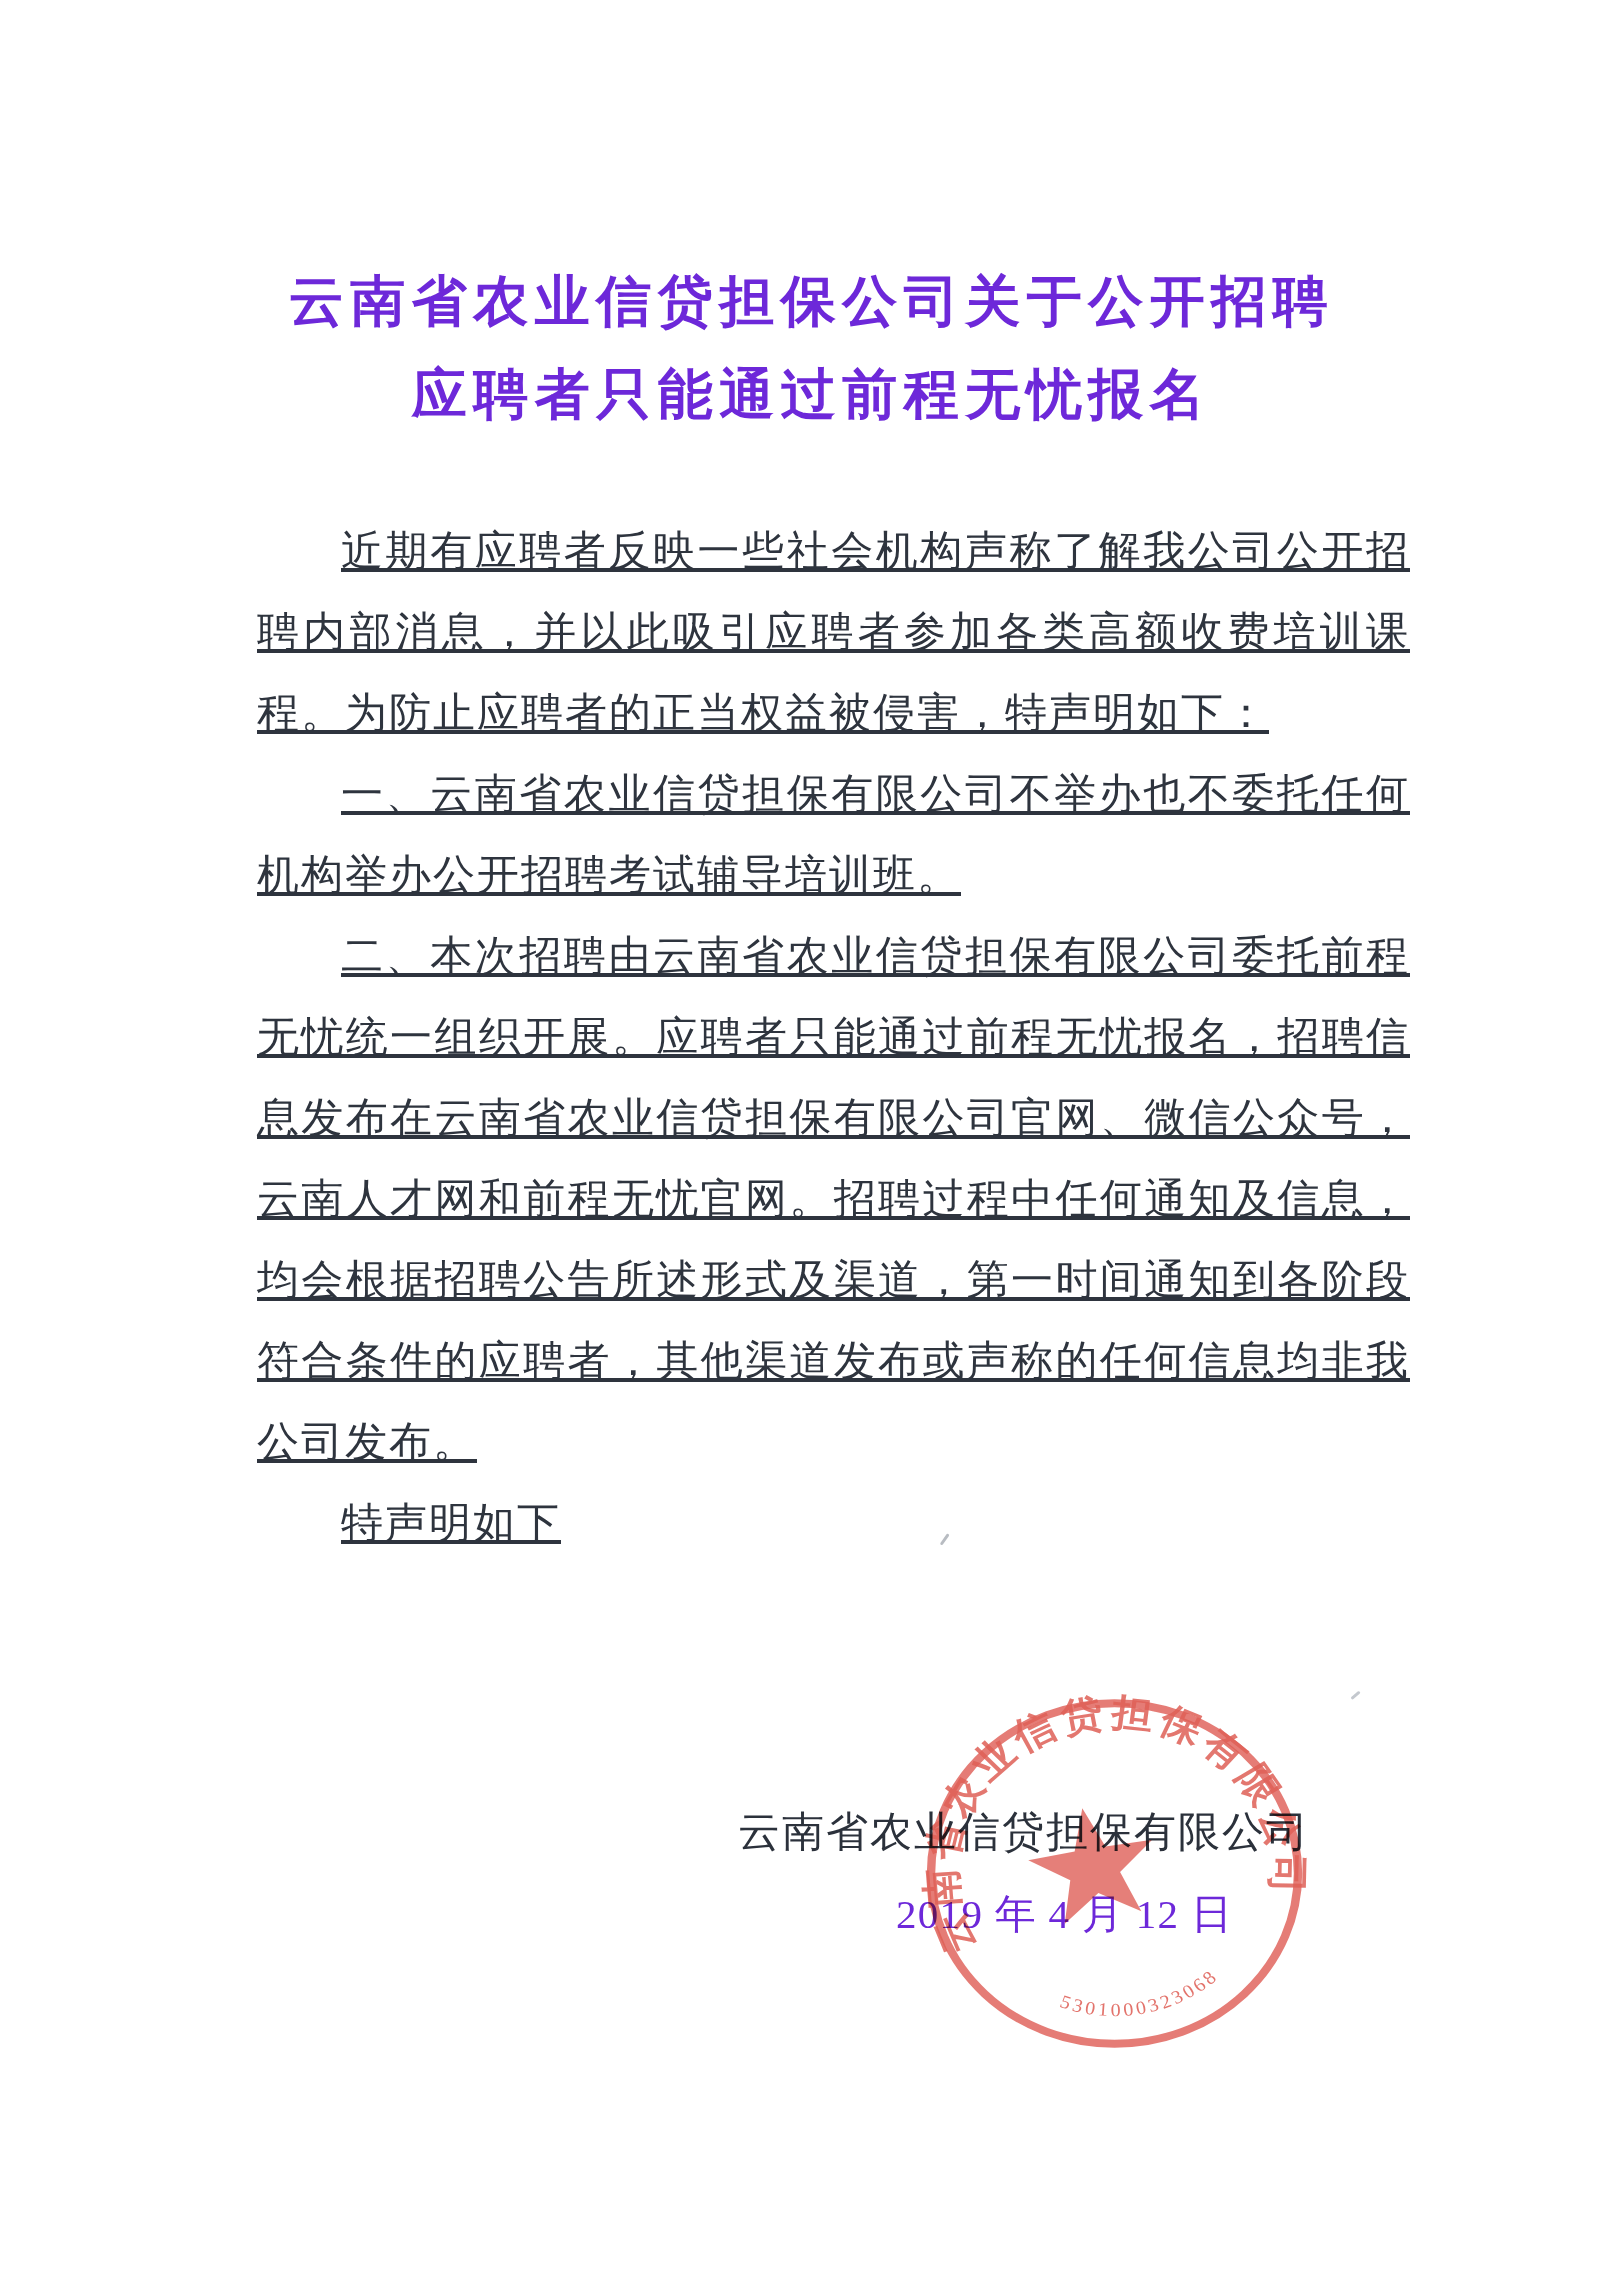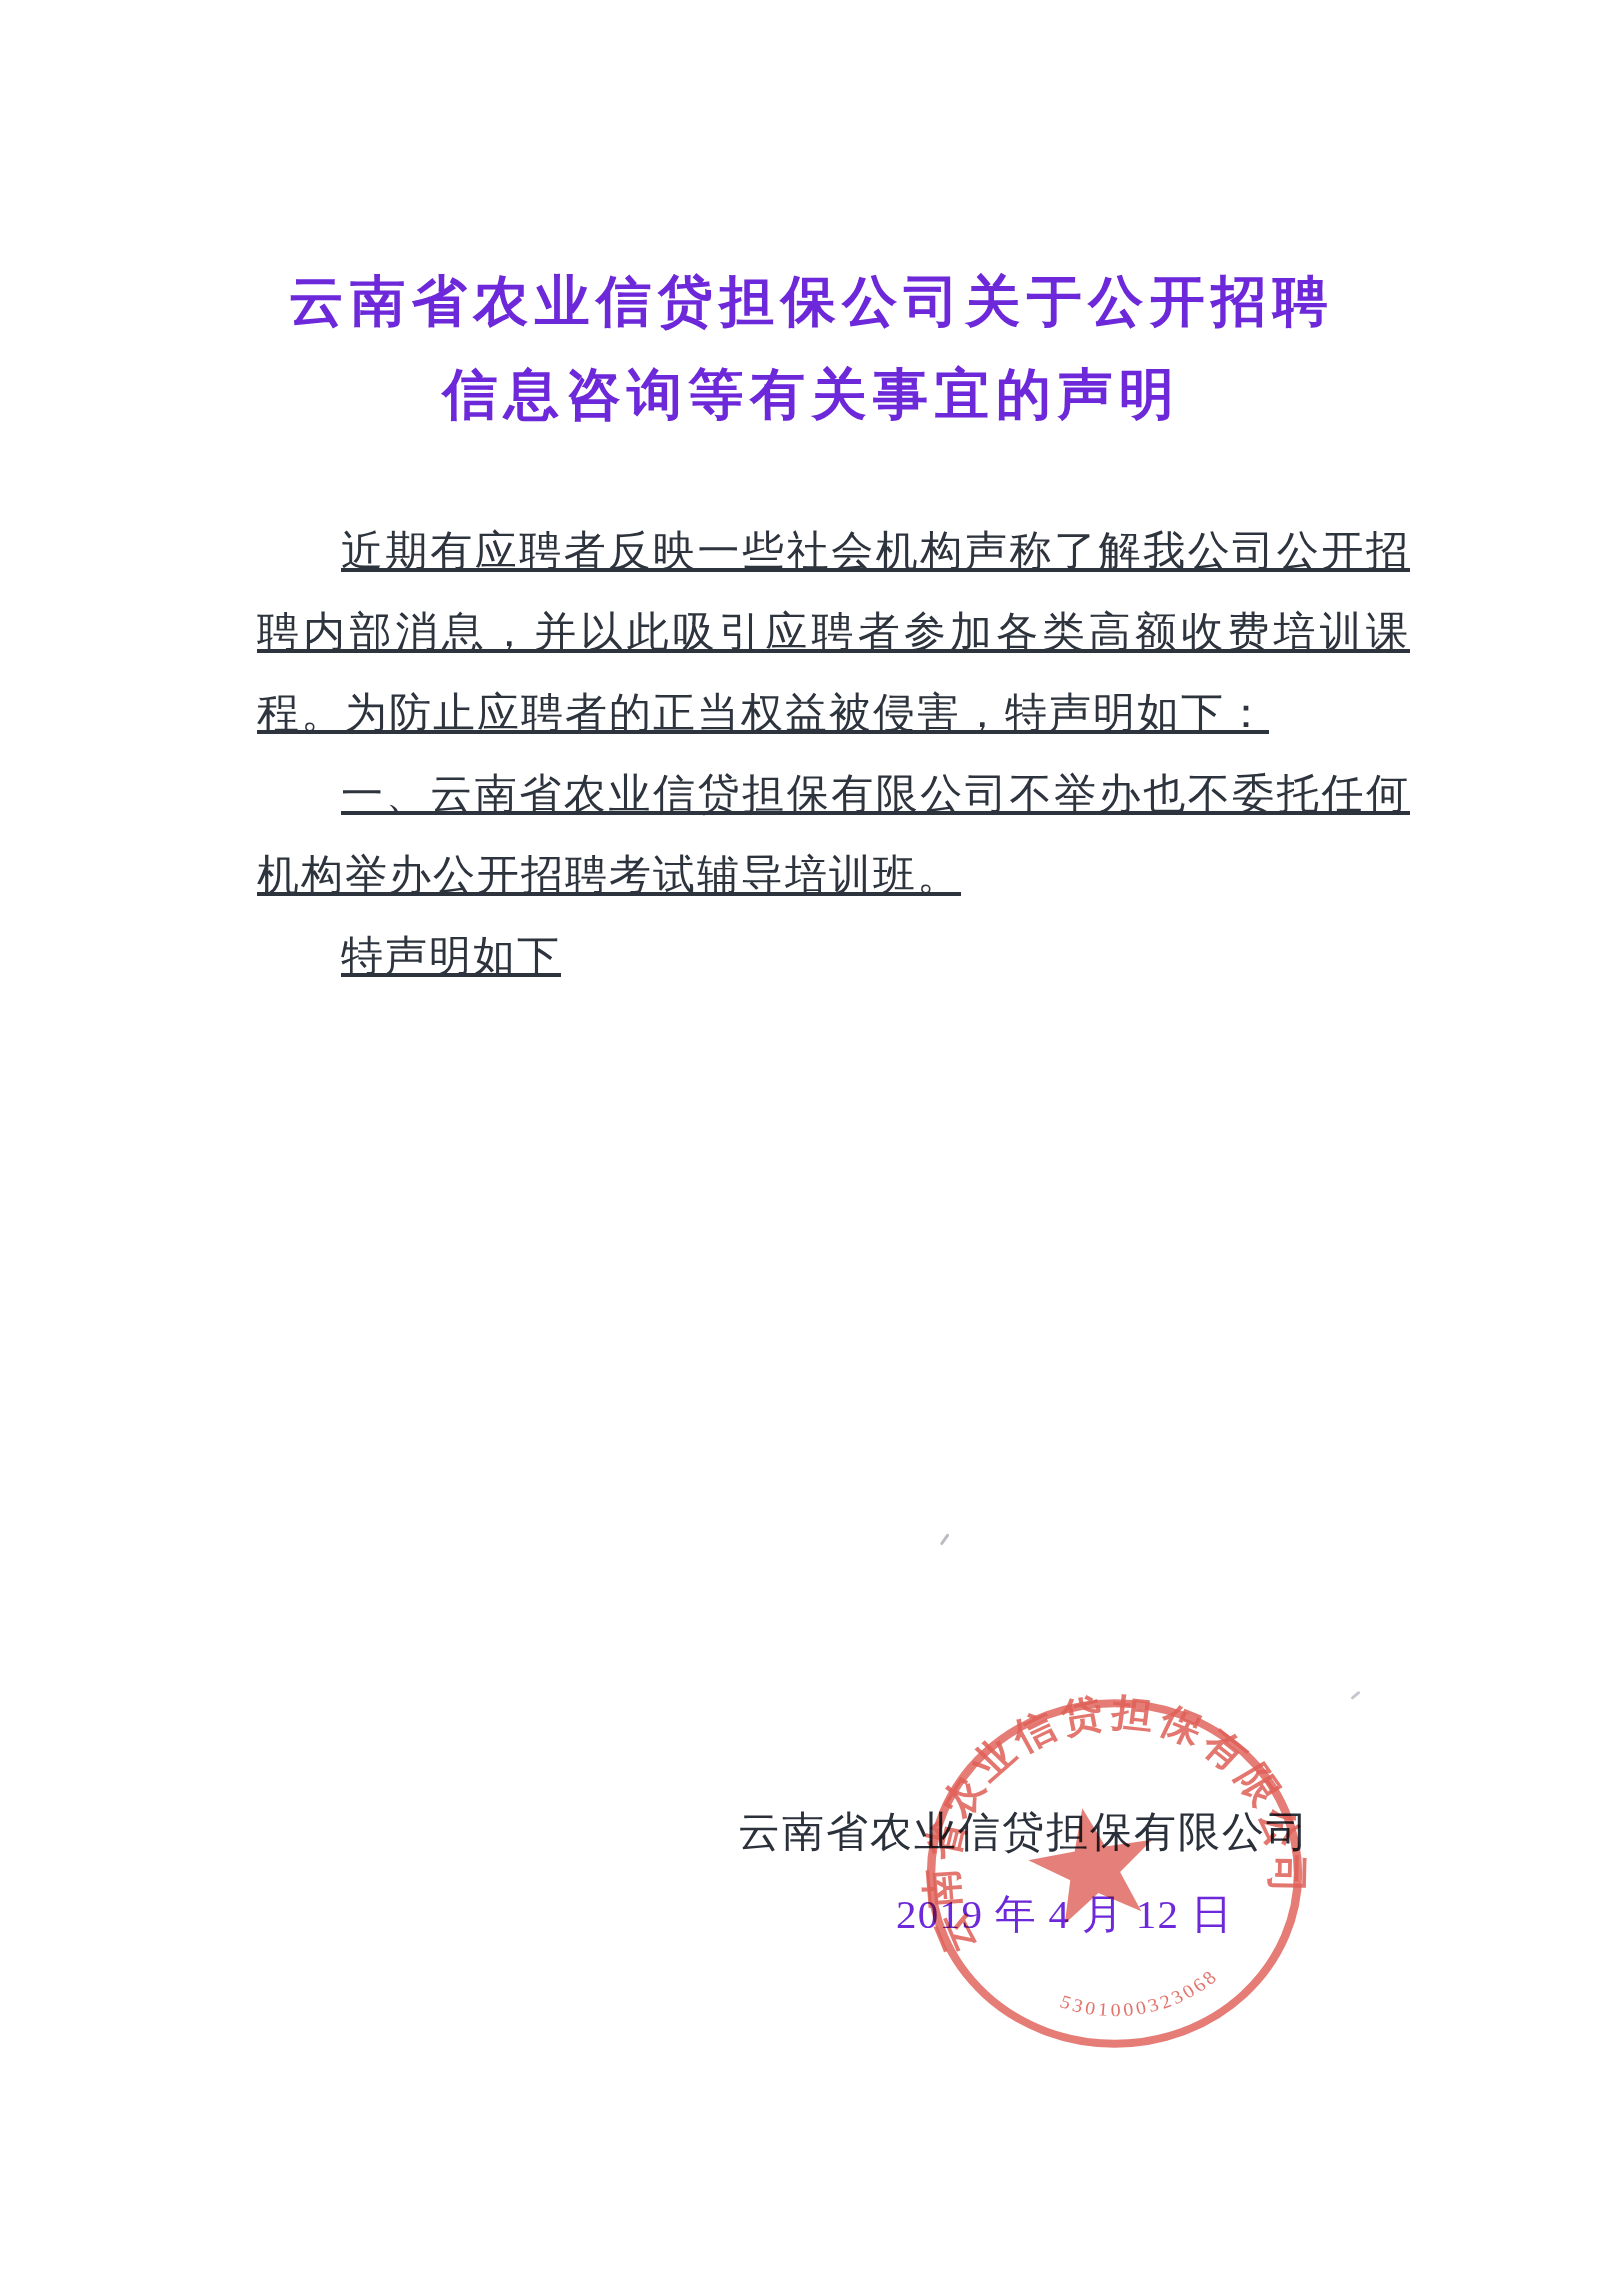--- a/index.html
+++ b/index.html
@@ -101,26 +101,27 @@
     transform: rotate(-40deg);
   }
 </style>
 </head>
 <body>
 
 <div class="page">
 
   <h1 class="doc-title">
     <div>云南省农业信贷担保公司关于公开招聘</div>
-    <div>信息咨询等有关事宜的声明</div>
+    <div>应聘者只能通过前程无忧报名</div>
   </h1>
 
   <div class="doc-body">
     <p>近期有应聘者反映一些社会机构声称了解我公司公开招聘内部消息，并以此吸引应聘者参加各类高额收费培训课程。为防止应聘者的正当权益被侵害，特声明如下：</p>
     <p>一、云南省农业信贷担保有限公司不举办也不委托任何机构举办公开招聘考试辅导培训班。</p>
+    <p>二、本次招聘由云南省农业信贷担保有限公司委托前程无忧统一组织开展。应聘者只能通过前程无忧报名，招聘信息发布在云南省农业信贷担保有限公司官网、微信公众号，云南人才网和前程无忧官网。招聘过程中任何通知及信息，均会根据招聘公告所述形式及渠道，第一时间通知到各阶段符合条件的应聘者，其他渠道发布或声称的任何信息均非我公司发布。</p>
     <p class="closing">特声明如下</p>
   </div>
 
   <div class="signature-line">云南省农业信贷担保有限公司</div>
   <div class="date-line">2019 年 4 月 12 日</div>
 
   <svg class="seal" viewBox="0 0 600 600" preserveAspectRatio="none" xmlns="http://www.w3.org/2000/svg">
     <defs>
       <path id="sealTopArc" d="M 87.8 422.5 A 245 245 0 1 1 541.3 342.5"></path>
       <path id="sealBottomArc" d="M 185.1 507.3 A 237 237 0 0 0 484.2 449.2"></path>

